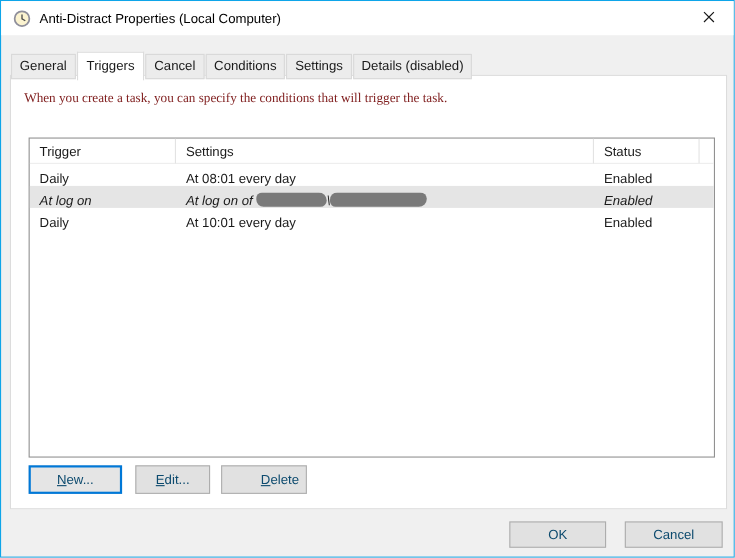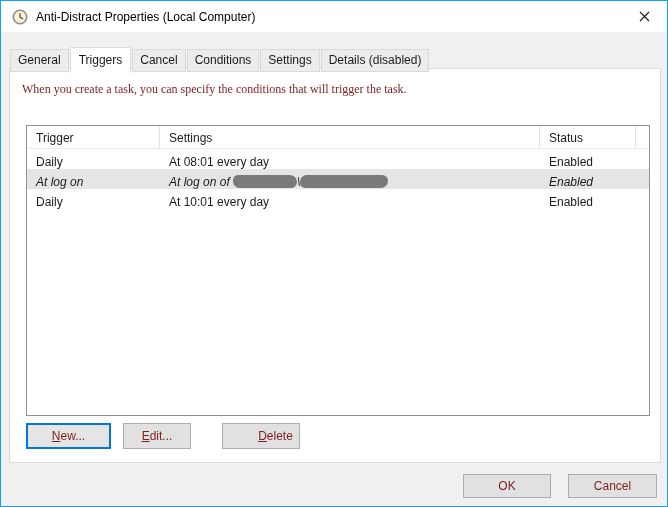--- a/index.html
+++ b/index.html
@@ -35,28 +35,28 @@
   .col-1 { width:380px; }
   .col-2 { width:96px; }
   .lv-row { display:flex; height:20px; align-items:flex-end; }
   .lv-row.selected { background:#e5e5e5;font-style:italic; }
   .lv-cell { box-sizing:border-box; padding-left:9px; color:#1a1a1a; white-space:nowrap; overflow:hidden; }
   .blob { display:inline-block; height:13px; background:#7a7a7a; vertical-align:-2px; }
   .blob-a { border-radius:7px 10px 8px 9px; }
   .blob-b { border-radius:9px 8px 10px 7px; }
   
   .btn {
-    position:absolute; box-sizing:border-box; font-size:12px; color:#7f1d1d;
+    position:absolute; box-sizing:border-box; font-size:12px; color:#0c4a6e;
     background:#e1e1e1; border:1px solid #adadad;
     display:flex; align-items:center; justify-content:center; z-index:5; cursor:default;
     padding:0;
   }
   .btn-new { left:25px; top:422px; width:85px; height:26px; border:2px solid #0078d7; background:#e5e5e5; }
   .btn-edit { left:122px; top:422px; width:68px; height:26px; }
-  .btn-delete { left:221px; top:422px; width:78px; height:26px;padding-left:29px; }
+  .btn-delete { left:200px; top:422px; width:78px; height:26px;padding-left:29px; }
   .btn-ok { left:462px; top:473px; width:88px; height:24px; }
   .btn-cancel { left:567px; top:473px; width:89px; height:24px; }
   .mn { text-decoration:underline; }
 </style>
 </head>
 <body>
 
 <div class="window">
 
   <div class="titlebar">

